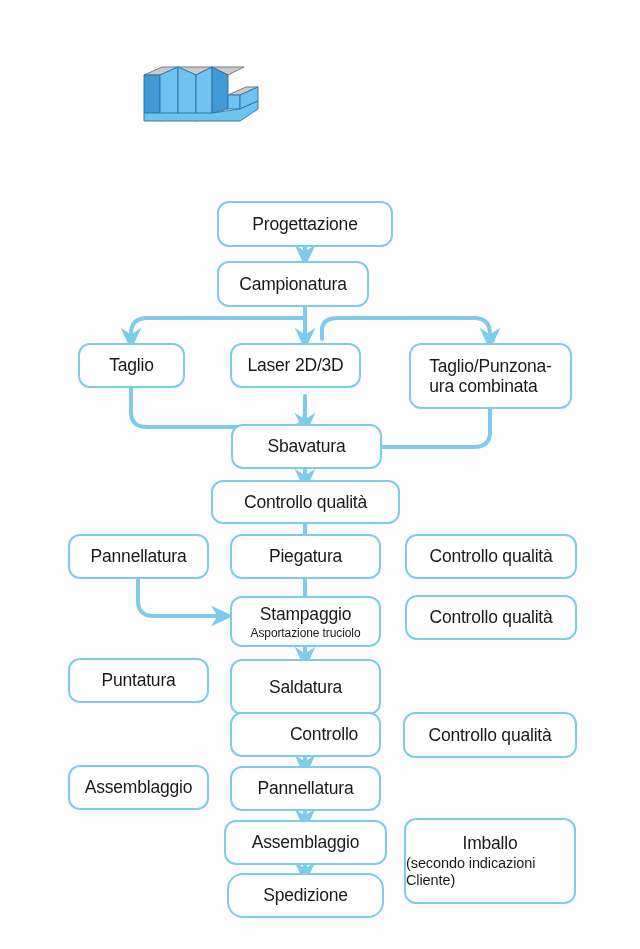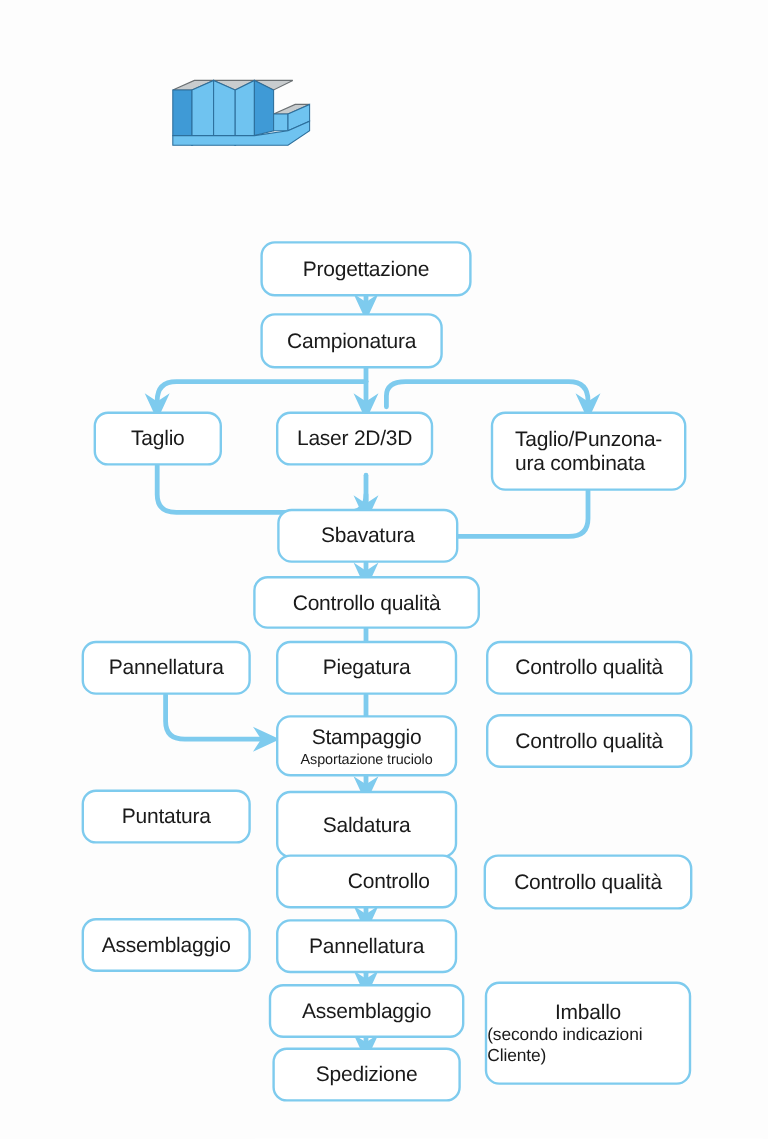--- a/index.html
+++ b/index.html
@@ -294,18 +294,18 @@
     <div class="node" style="left:224px; top:820px; width:163px; height:45px;">
       <div class="title">Assemblaggio</div>
     </div>
 
     <div class="node imballo" style="left:404px; top:818px; width:172px; height:86px;">
       <div class="title">Imballo</div>
       <div class="subtitle">(secondo indicazioni
 Cliente)</div>
     </div>
 
-    <div class="node" style="left:227px; top:873px; width:157px; height:45px;">
+    <div class="node" style="left:227px; top:873px; width:157px; height:45px;border-radius:16px;">
       <div class="title">Spedizione</div>
     </div>
 
   </div>
 </div>
 
 </body></html>

